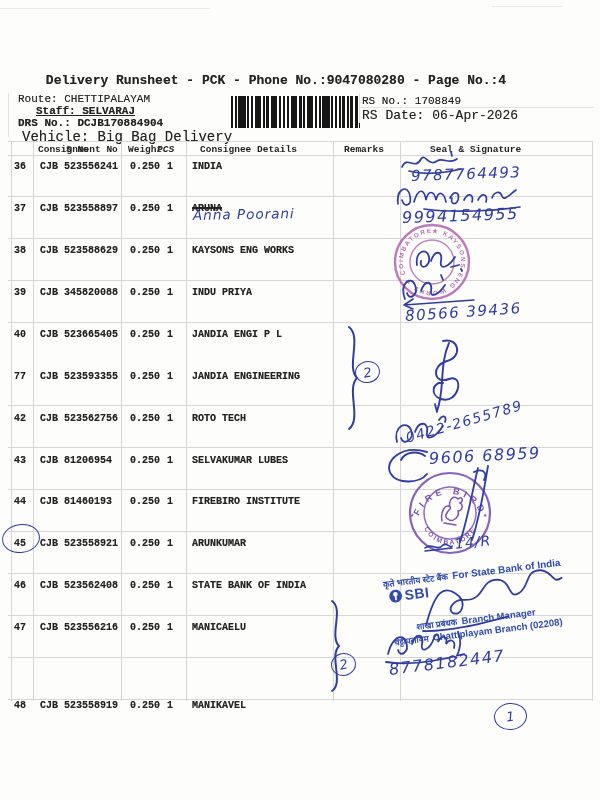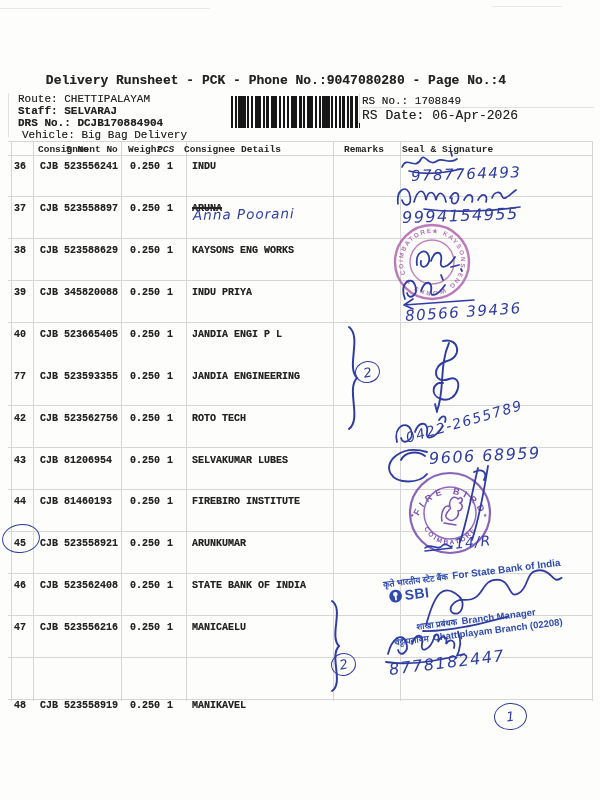--- a/index.html
+++ b/index.html
@@ -50,23 +50,23 @@
 <body>
 
 <div class="page">
 
   <div class="scan-edge" style="left:0;top:8px;width:210px;height:1px;"></div>
   <div class="scan-edge" style="left:492px;top:6px;width:70px;height:1px;"></div>
 
   <div class="print b" style="left:0;top:73px;width:552px;text-align:center;font-size:13px;">Delivery Runsheet - PCK - Phone No.:9047080280 - Page No.:4</div>
 
   <div class="print" style="left:18px;top:93px;font-size:11px;">Route: CHETTIPALAYAM</div>
-  <div class="print b" style="left:18px;top:105px;font-size:11px;">Staff: SELVARAJ</div>
+  <div class="print b" style="left:36px;top:105px;font-size:11px;text-decoration:underline;">Staff: SELVARAJ</div>
   <div class="print b" style="left:18px;top:117px;font-size:11px;">DRS No.: DCJB170884904</div>
-  <div class="print" style="left:22px;top:129px;font-size:11px;">Vehicle: Big Bag Delivery</div>
+  <div class="print" style="left:22px;top:129px;font-size:14px;">Vehicle: Big Bag Delivery</div>
 
   <div class="barcode"></div>
 
   <div class="print" style="left:362px;top:95px;font-size:11px;">RS No.: 1708849</div>
   <div class="print" style="left:362px;top:108px;font-size:13px;">RS Date: 06-Apr-2026</div>
 
   <div class="vline" style="left:8px;top:93px;height:44px;background:#e2e2e2;"></div>
   <div class="vline" style="left:359px;top:93px;height:30px;background:#e2e2e2;"></div>
   <div class="hline" style="left:359px;top:107px;width:235px;background:#e2e2e2;"></div>
 
@@ -78,30 +78,30 @@
   <div class="vline" style="left:121px;top:141px;height:560px;"></div>
   <div class="vline" style="left:186px;top:141px;height:560px;"></div>
   <div class="vline" style="left:333px;top:141px;height:560px;"></div>
   <div class="vline" style="left:400px;top:141px;height:560px;"></div>
   <div class="vline" style="left:592px;top:141px;height:560px;"></div>
 
   <div class="colhead" style="left:27px;padding-left:39px;">S No</div>
   <div class="colhead" style="left:38px;">Consignment No</div>
   <div class="colhead" style="left:128px;">Weight</div>
   <div class="colhead" style="left:157px;font-style:italic;">PCS</div>
-  <div class="colhead" style="left:184px;">Consignee Details</div>
+  <div class="colhead" style="left:200px;">Consignee Details</div>
   <div class="colhead" style="left:344px;">Remarks</div>
-  <div class="colhead" style="left:402px;">Seal &amp; Signature</div>
+  <div class="colhead" style="left:402px;padding-left:28px;">Seal &amp; Signature</div>
 
   <div class="trow" style="top:155px">
     <span class="c-sno">36</span>
       <span class="c-con">CJB 523556241</span>
       <span class="c-wt">0.250</span>
       <span class="c-pcs">1</span>
-      <span class="c-name">INDU</span>
+      <span class="c-name">INDIA</span>
   </div>
   <div class="trow" style="top:197px">
     <span class="c-sno">37</span>
       <span class="c-con">CJB 523558897</span>
       <span class="c-wt">0.250</span>
       <span class="c-pcs">1</span>
       <span class="c-name struck">ARUNA</span>
   </div>
   <div class="trow" style="top:239px">
     <span class="c-sno">38</span>

